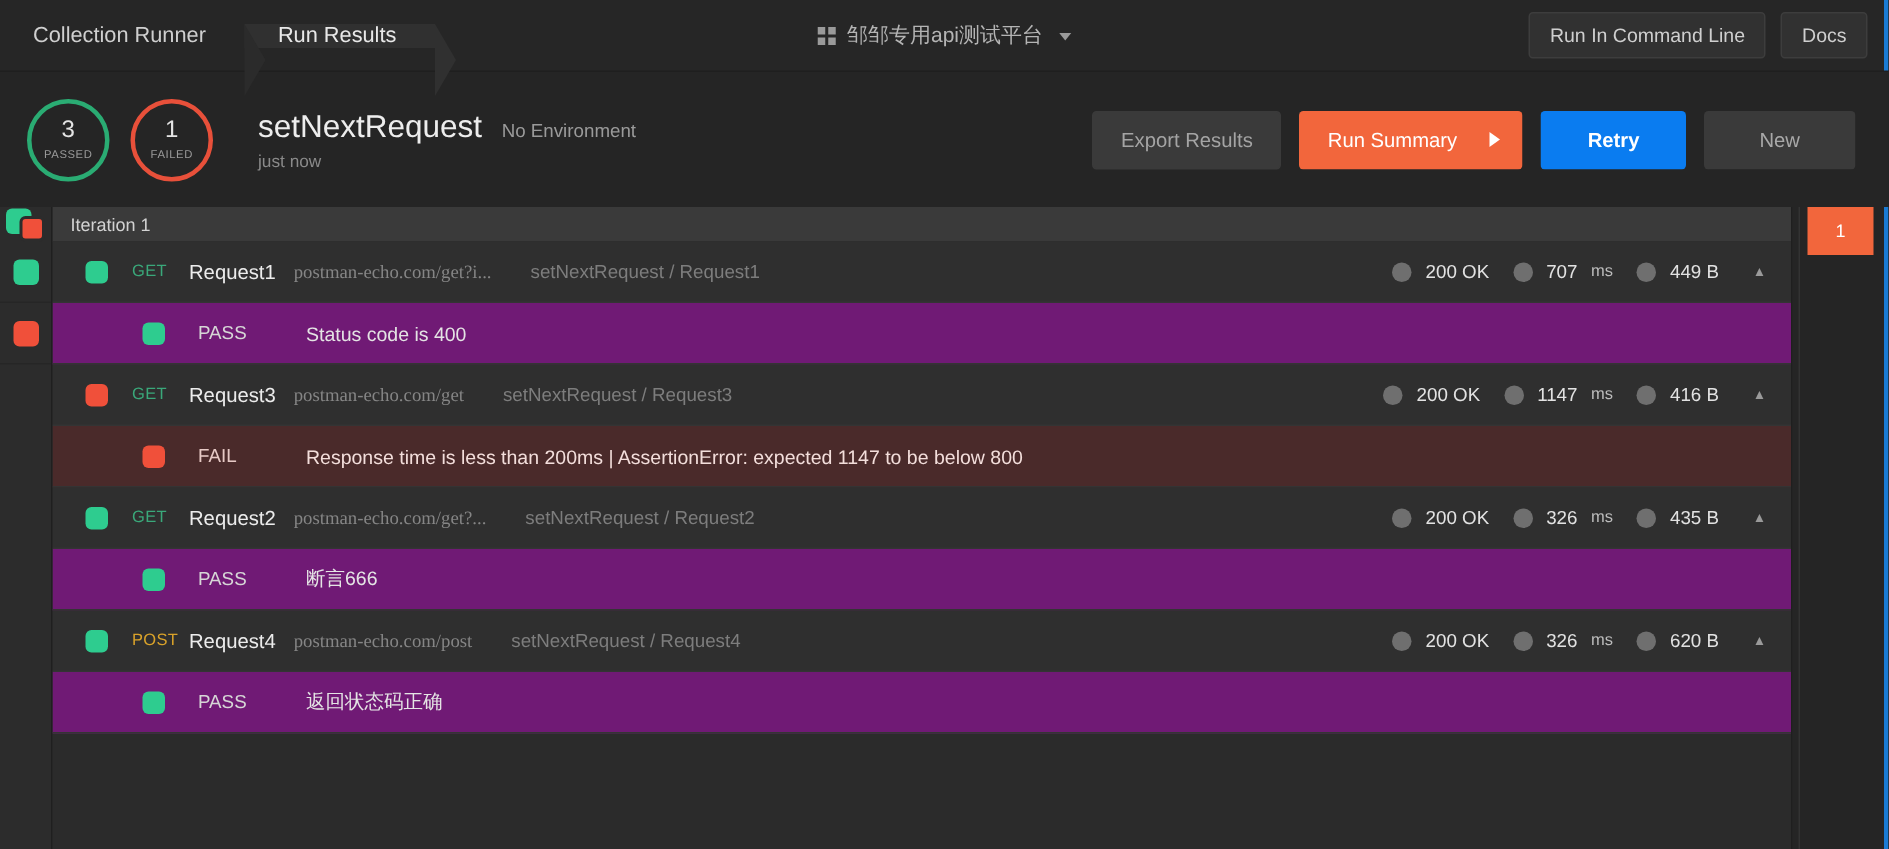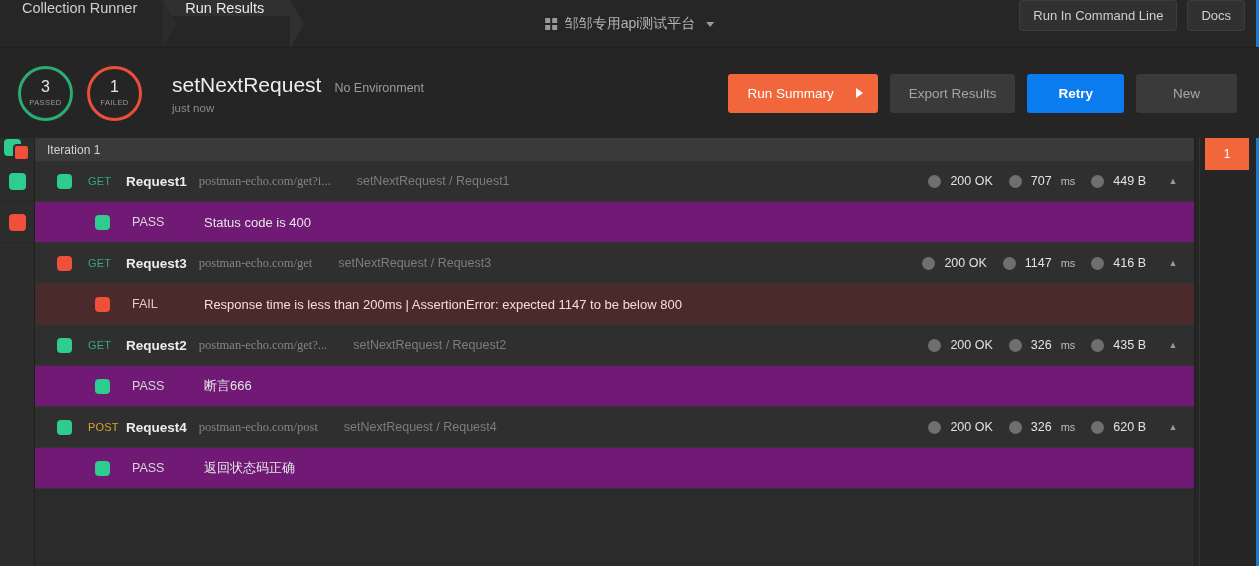--- a/index.html
+++ b/index.html
@@ -10,21 +10,21 @@
     overflow: hidden;
     -webkit-font-smoothing: antialiased;
   }
 
   
   .topbar {
     position: relative;
     height: 48px;
     background: #262626;
     display: flex;
-    align-items: flex-start;
+    align-items: center;
     border-bottom: 1px solid #1f1f1f;
   }
   .tab {
     display: flex; align-items: center;
     padding: 0 26px 0 22px;
     font-size: 14.5px;
     color: #cfcfcf;
     position: relative;
     cursor: pointer;
     white-space: nowrap;
@@ -213,21 +213,21 @@
   }
   .req-row .dot-sq { width: 15px; height: 15px; border-radius: 4px; flex: none; }
   .dot-sq.green { background: #2ecc8f; }
   .dot-sq.red { background: #f0503a; }
   .method {
     font-size: 11px; margin-left: 16px; width: 34px; flex: none;
     letter-spacing: .2px;
   }
   .method.get { color: #3aa87a; }
   .method.post { color: #d9a22a; }
-  .req-name { color: #ececec; font-size: 13.5px; font-weight: bold; margin-left: 4px; white-space: nowrap; }
+  .req-name { color: #ececec; font-size: 13.5px; font-weight: normal; margin-left: 4px; white-space: nowrap; }
   .req-url { color: #858585; font-size: 12.5px; margin-left: 12px; white-space: nowrap; font-family: Liberation Serif, serif; }
   .req-path { color: #7d7d7d; font-size: 12.5px; margin-left: 26px; white-space: nowrap; }
 
   .stats { margin-left: auto; display: flex; align-items: center; gap: 16px; padding-right: 6px; }
   .stat { display: flex; align-items: center; gap: 9px; color: #e2e2e2; font-size: 12.5px; }
   .stat .pill { width: 13px; height: 13px; border-radius: 50%; background: #6f6f6f; flex: none; }
   .stat .unit { color: #bcbcbc; font-size: 11px; }
   .chev {
     width: 42px; display: flex; align-items: center; justify-content: center;
     color: #9a9a9a; font-size: 9px; cursor: pointer;
@@ -313,25 +313,25 @@
 
   <div class="run-meta">
     <div class="run-title-row">
       <span class="run-title">setNextRequest</span>
       <span class="run-env">No Environment</span>
     </div>
     <div class="run-when">just now</div>
   </div>
 
   <div class="actions">
+    <button class="btn btn-dark">Export Results</button>
     <button class="btn btn-orange">
       <span>Run Summary</span>
       <span class="play-tri"></span>
     </button>
-    <button class="btn btn-dark">Export Results</button>
     <button class="btn btn-blue">Retry</button>
     <button class="btn btn-new">New</button>
   </div>
 </div>
 
 <div class="body-wrap">
 
   <div class="rail">
     <div class="rail-cell head">
       <span class="stack">

